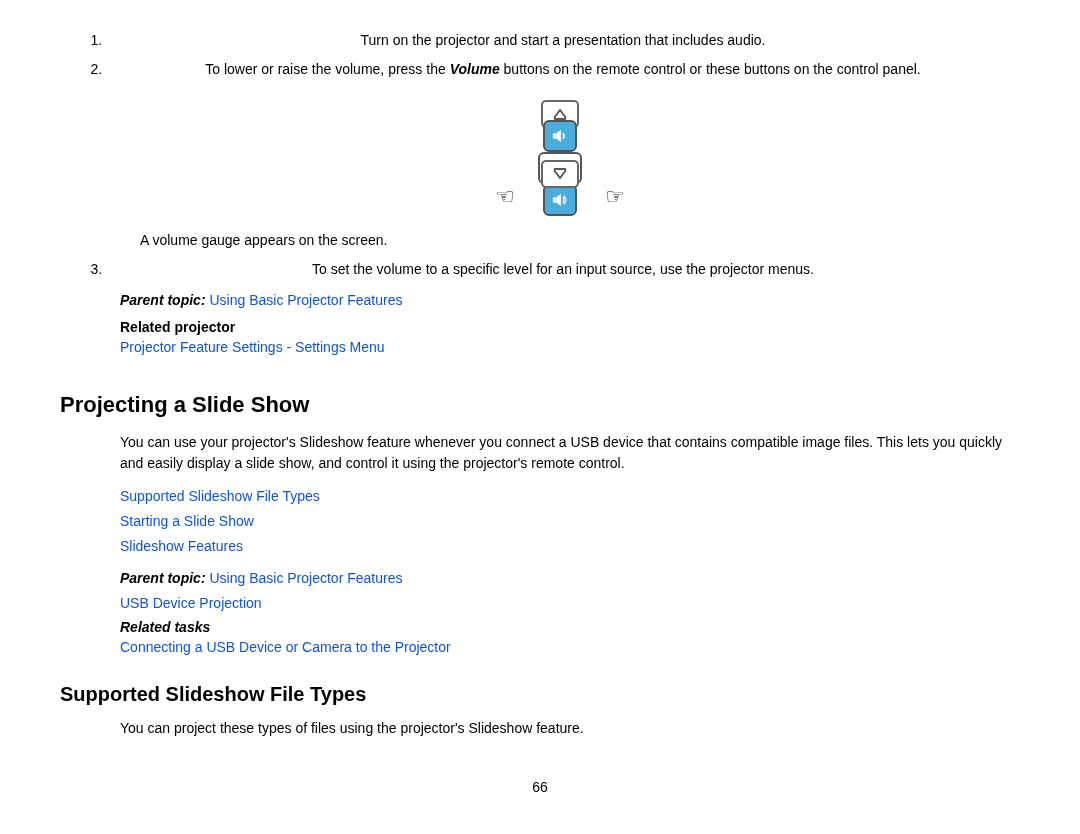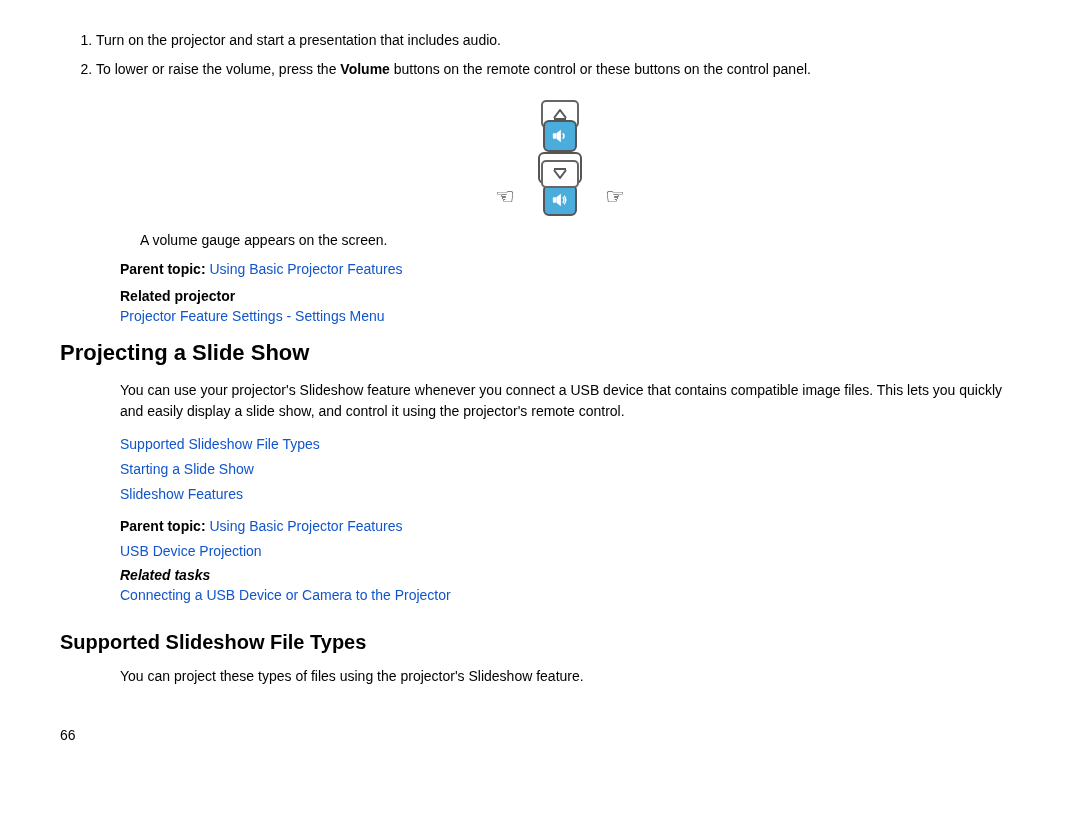--- a/index.html
+++ b/index.html
@@ -18,31 +18,33 @@
     }
 
     .page-container {
       width: 1080px;
       min-height: 834px;
       padding: 30px 60px 40px 60px;
       position: relative;
     }
 
     .numbered-list {
-      margin-left: 36px;
+      margin-left: 46px;
       margin-bottom: 10px;
+      text-align: center;
     }
 
     .numbered-list li {
       margin-bottom: 8px;
       line-height: 1.5;
     }
 
     .bold {
       font-weight: bold;
+      font-style: italic;
     }
 
     .link {
       color: #1155CC;
       text-decoration: none;
     }
 
     .control-diagram {
       display: flex;
       justify-content: center;
@@ -131,21 +133,21 @@
 
     .related-header {
       font-weight: bold;
       margin-top: 8px;
       margin-bottom: 4px;
     }
 
     .section-heading {
       font-size: 22px;
       font-weight: bold;
-      margin-top: 16px;
+      margin-top: 37px;
       margin-bottom: 14px;
     }
 
     .section-body {
       margin-left: 60px;
       margin-bottom: 10px;
       line-height: 1.5;
     }
 
     .links-block {
@@ -164,21 +166,21 @@
       margin-top: 28px;
       margin-bottom: 12px;
     }
 
     .subsection-body {
       margin-left: 60px;
       line-height: 1.5;
     }
 
     .page-number {
-      text-align: left;
+      text-align: center;
       margin-top: 40px;
       font-size: 14px;
     }
 
     .top-btn-inner {
       position: absolute;
       top: 0;
       left: 50%;
       transform: translateX(-50%);
       width: 38px;
@@ -267,20 +269,25 @@
 
       <div class="finger-left">☞</div>
       <div class="finger-right">☞</div>
     </div>
   </div>
 
   <div class="volume-text">
     <span>A volume gauge appears on the screen.</span>
   </div>
 
+  <ol class="numbered-list" start="3">
+    <li>
+      <span>To set the volume to a specific level for an input source, use the projector menus.</span>
+    </li>
+  </ol>
 
   <div class="indented-section">
     <div class="parent-topic-line">
       <span class="bold">Parent topic:</span>
       <span> </span>
       <a href="#" class="link">Using Basic Projector Features</a>
     </div>
 
     <div class="related-header">Related projector</div>
     <div>

